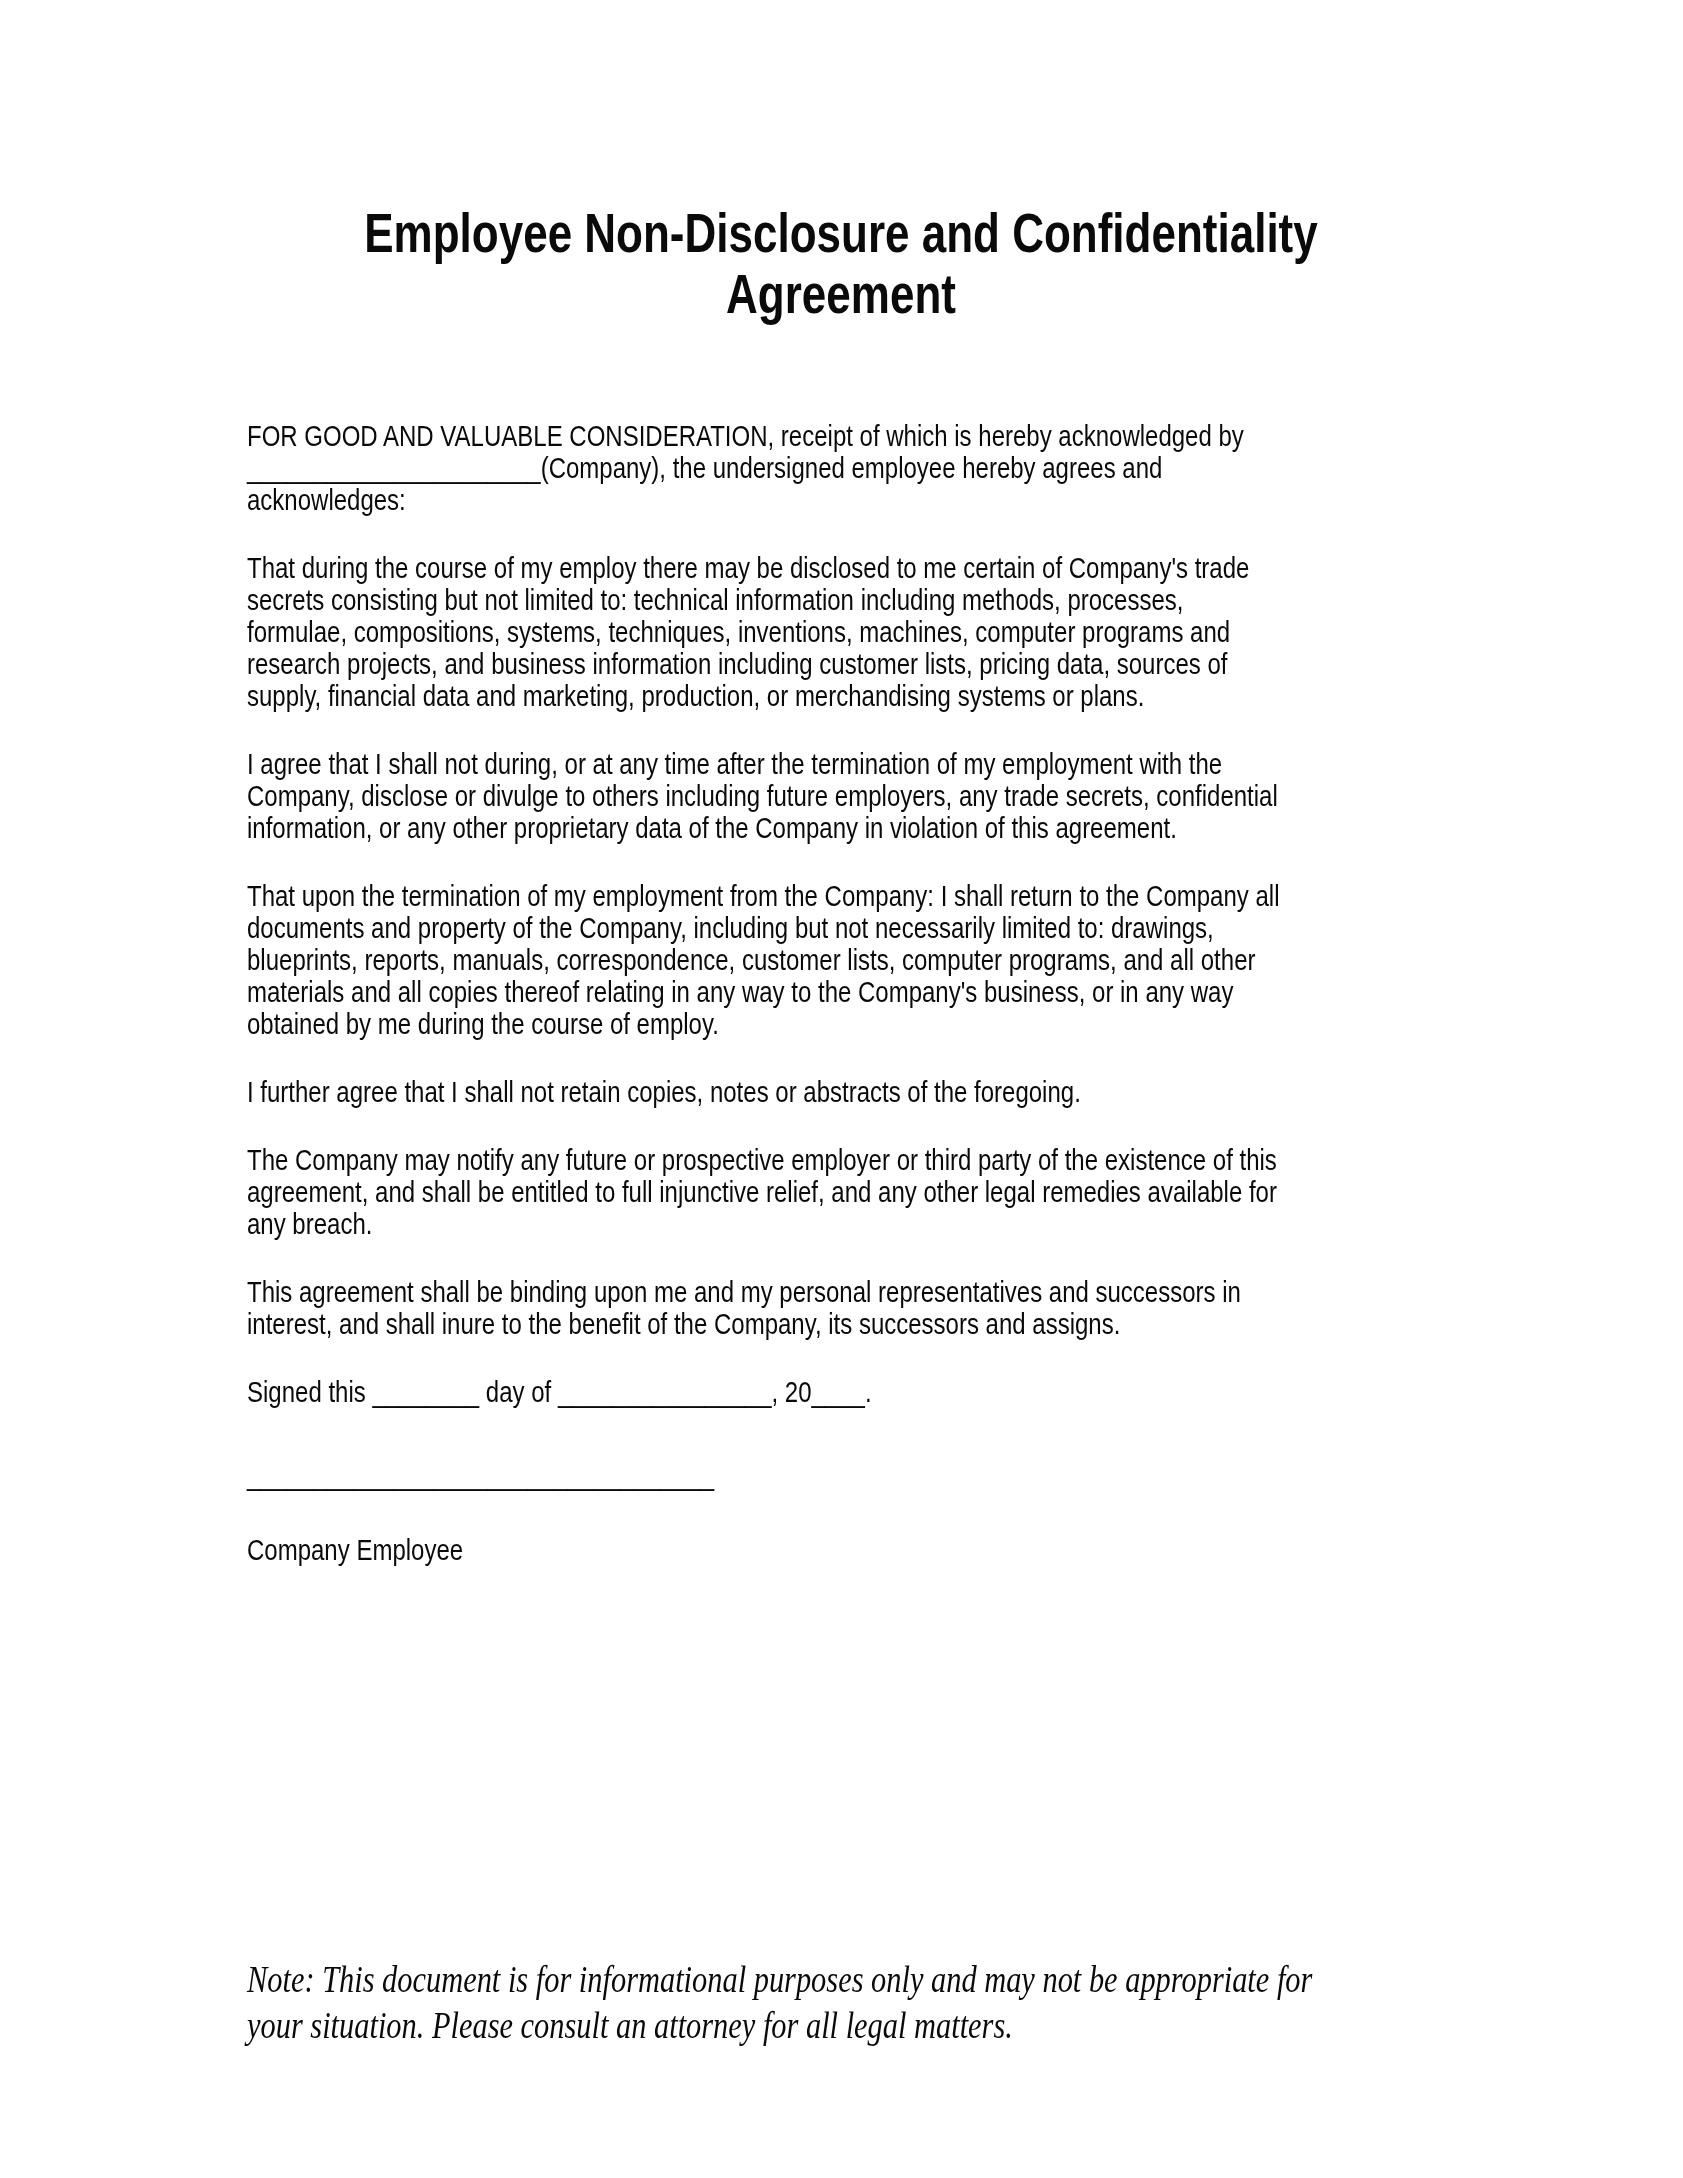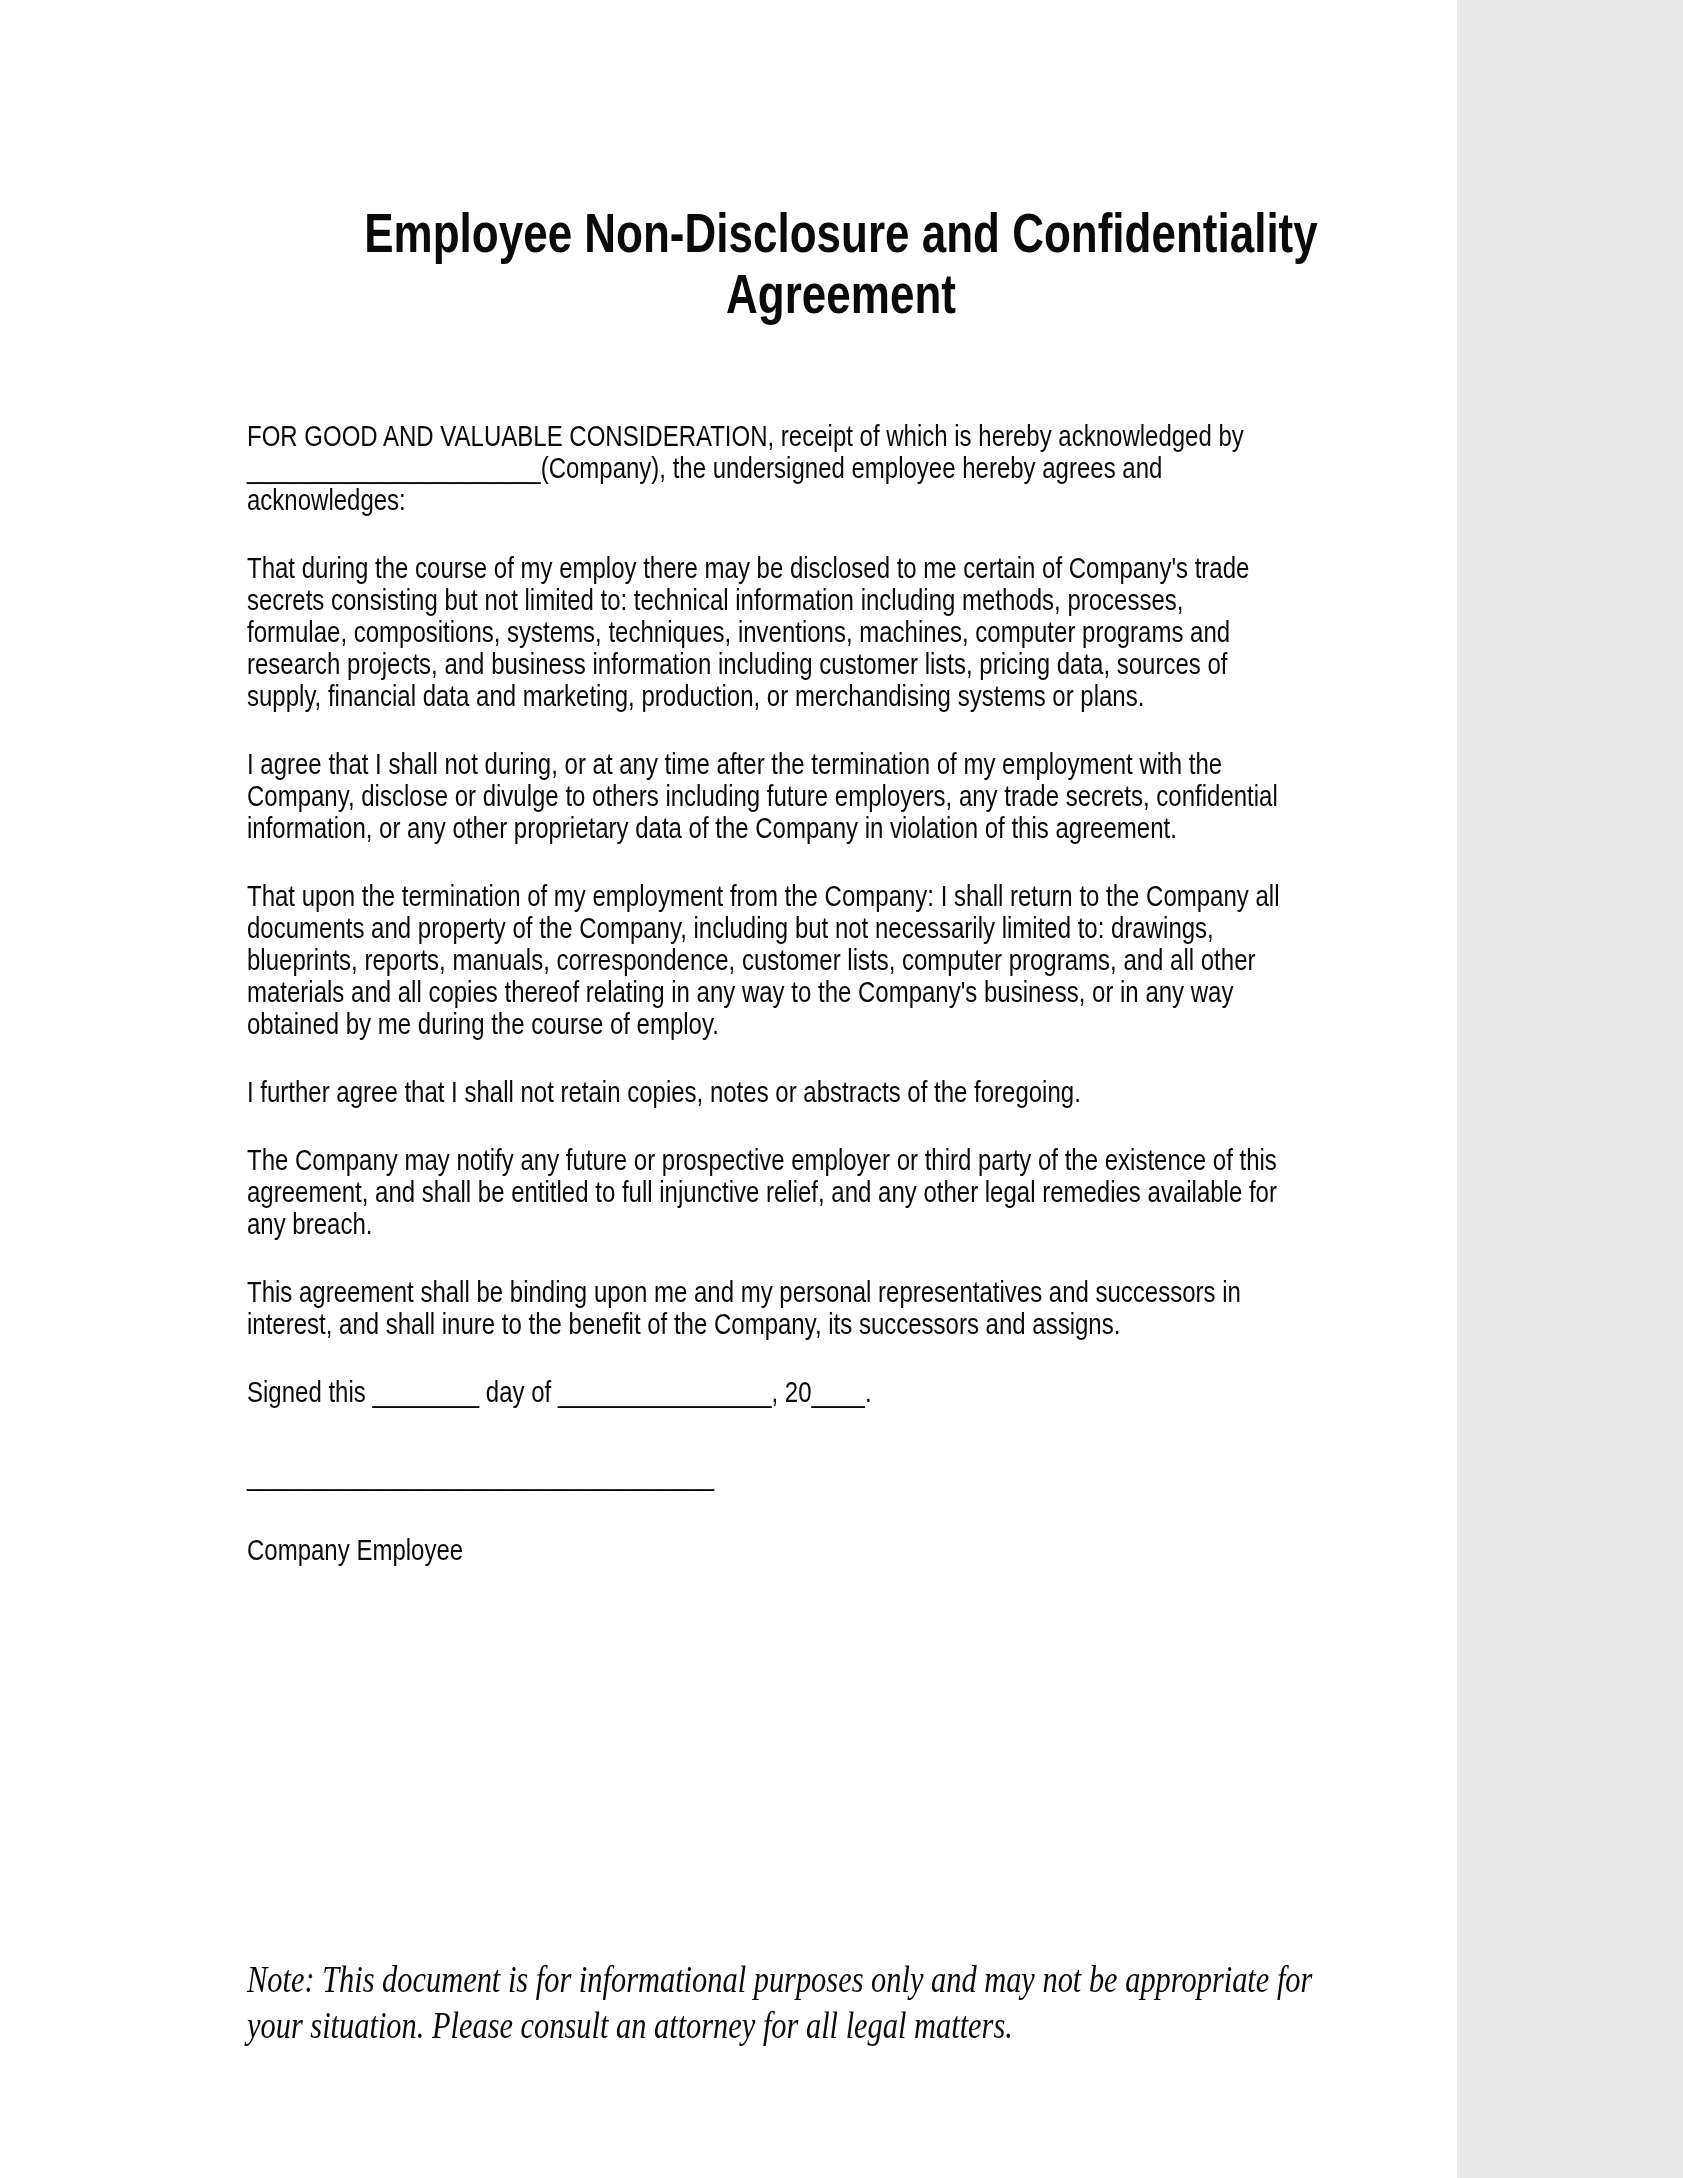--- a/index.html
+++ b/index.html
@@ -1,18 +1,18 @@
 <!DOCTYPE html>
 <html><head>
 <meta charset="utf-8">
 <style>
   html, body { margin: 0; padding: 0; background: #e8e8e8; }
   .page {
     position: relative;
-    width: 1457px;
+    width: 1683px;
     height: 2178px;
     background: #ffffff;
     font-family: "Liberation Sans", sans-serif;
     color: #0a0a0a;
     overflow: hidden;
   }
   
   .doc {
     position: absolute;
     left: 247px;

